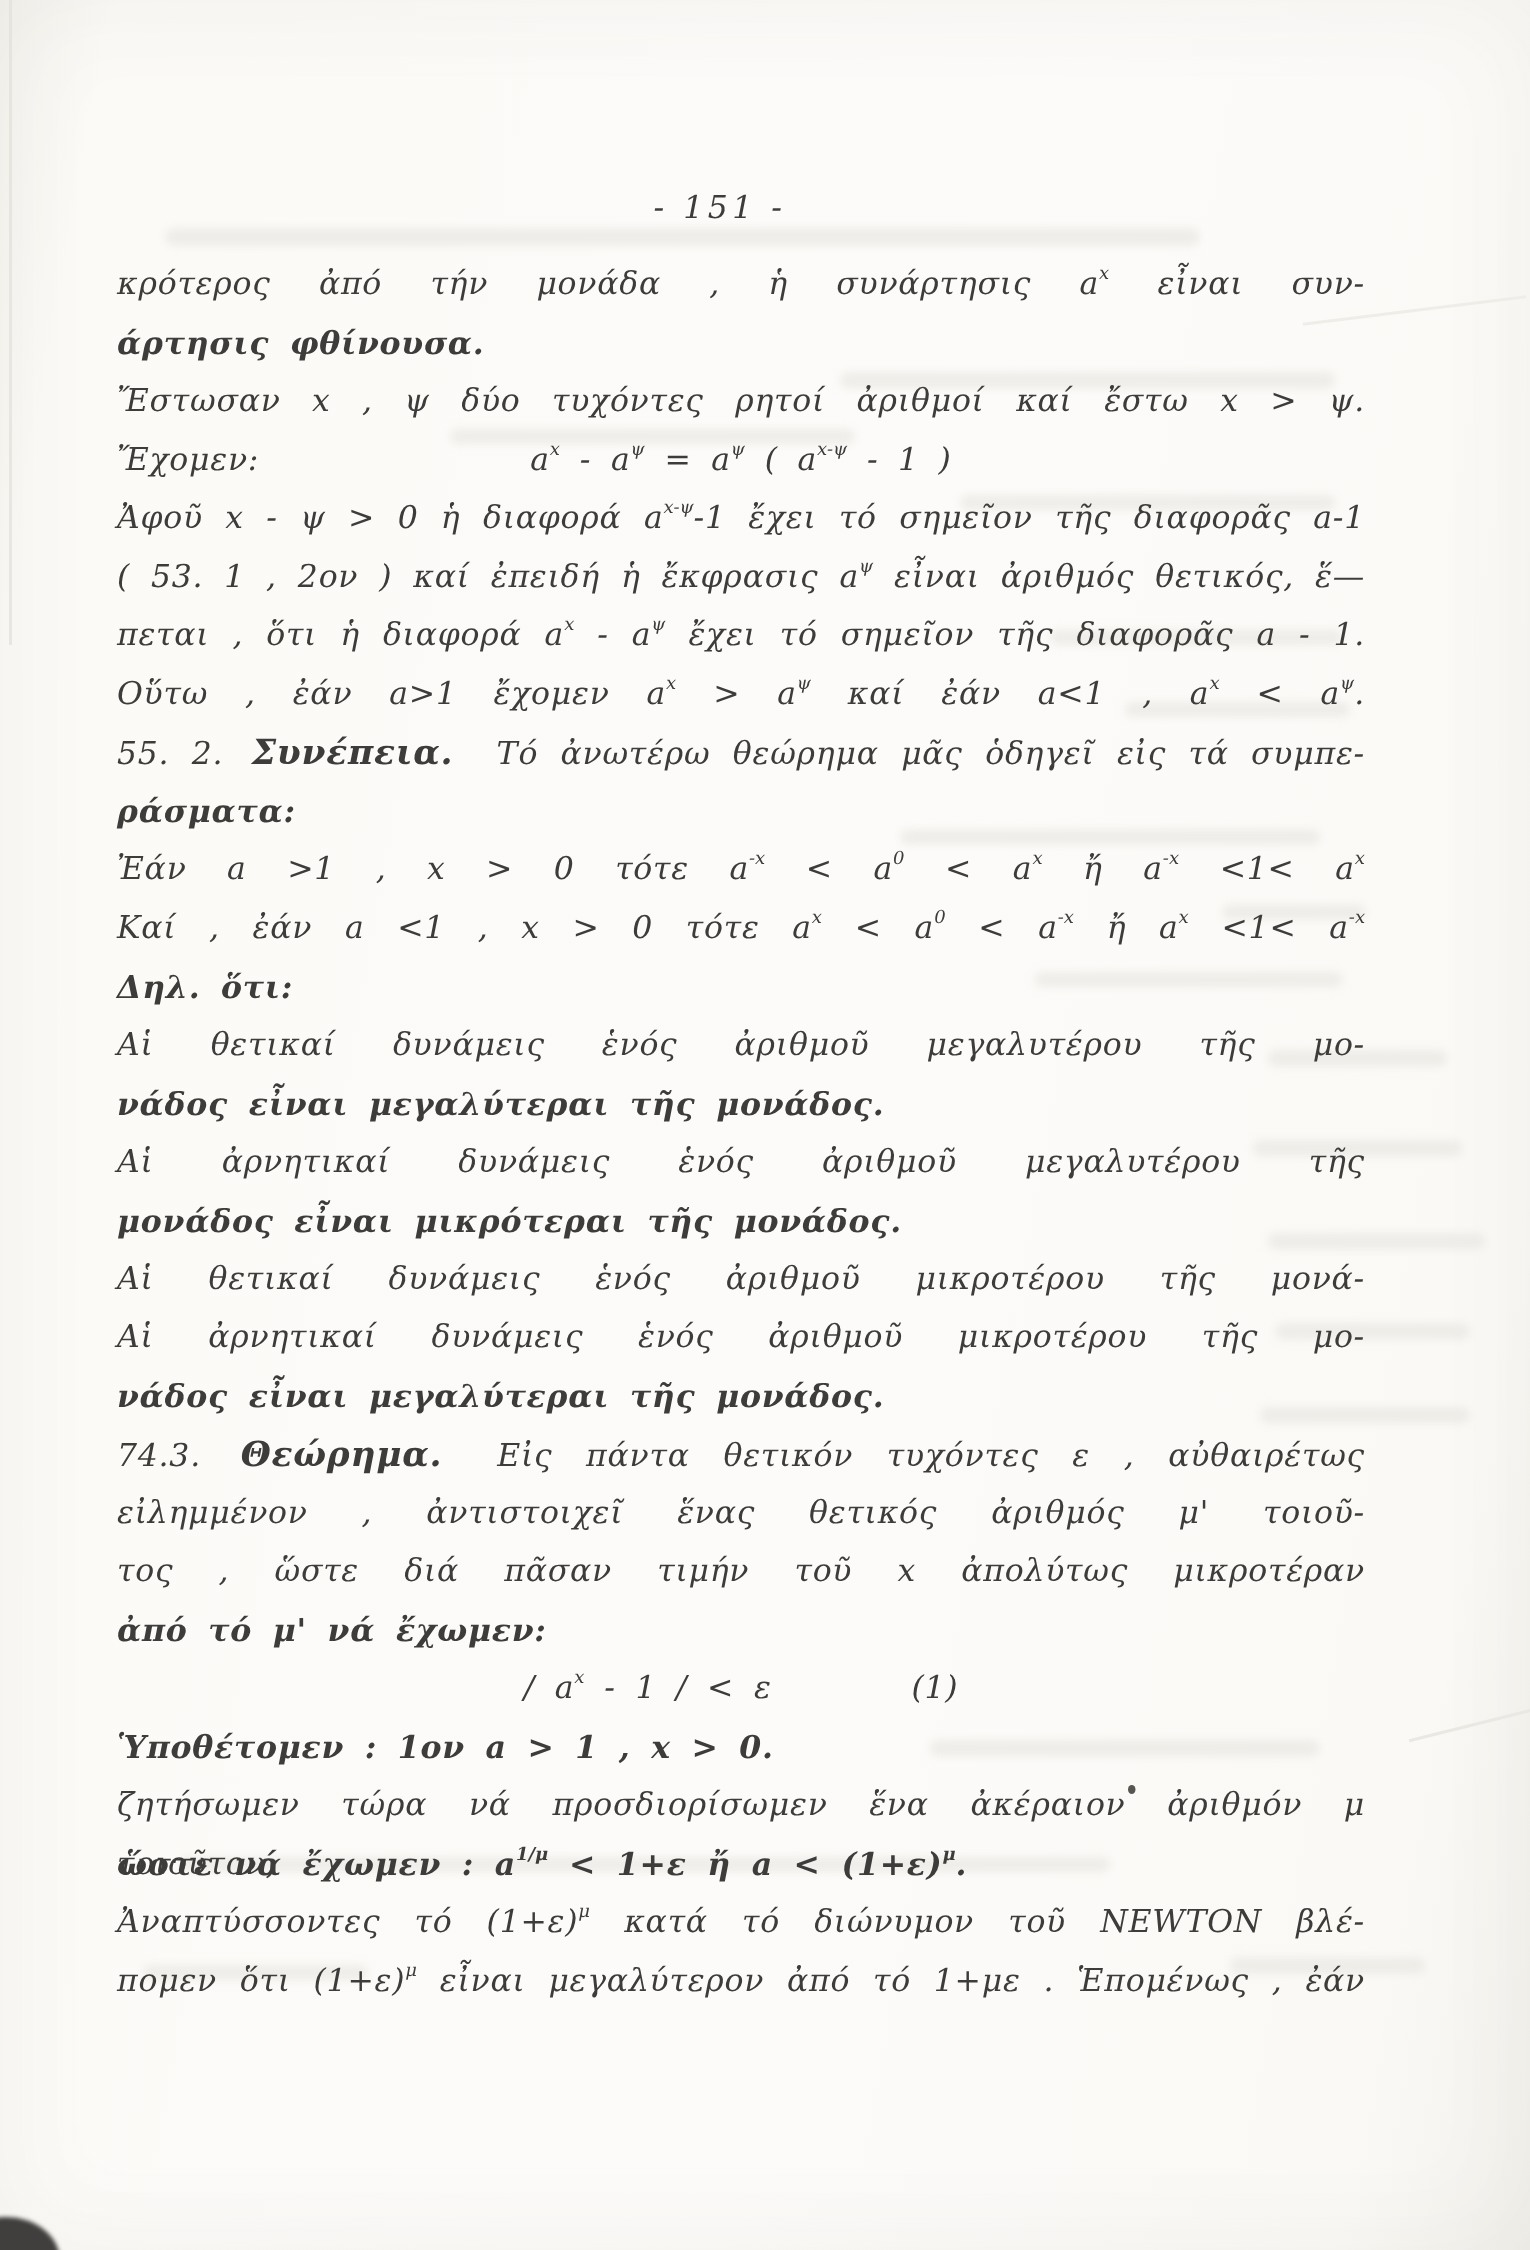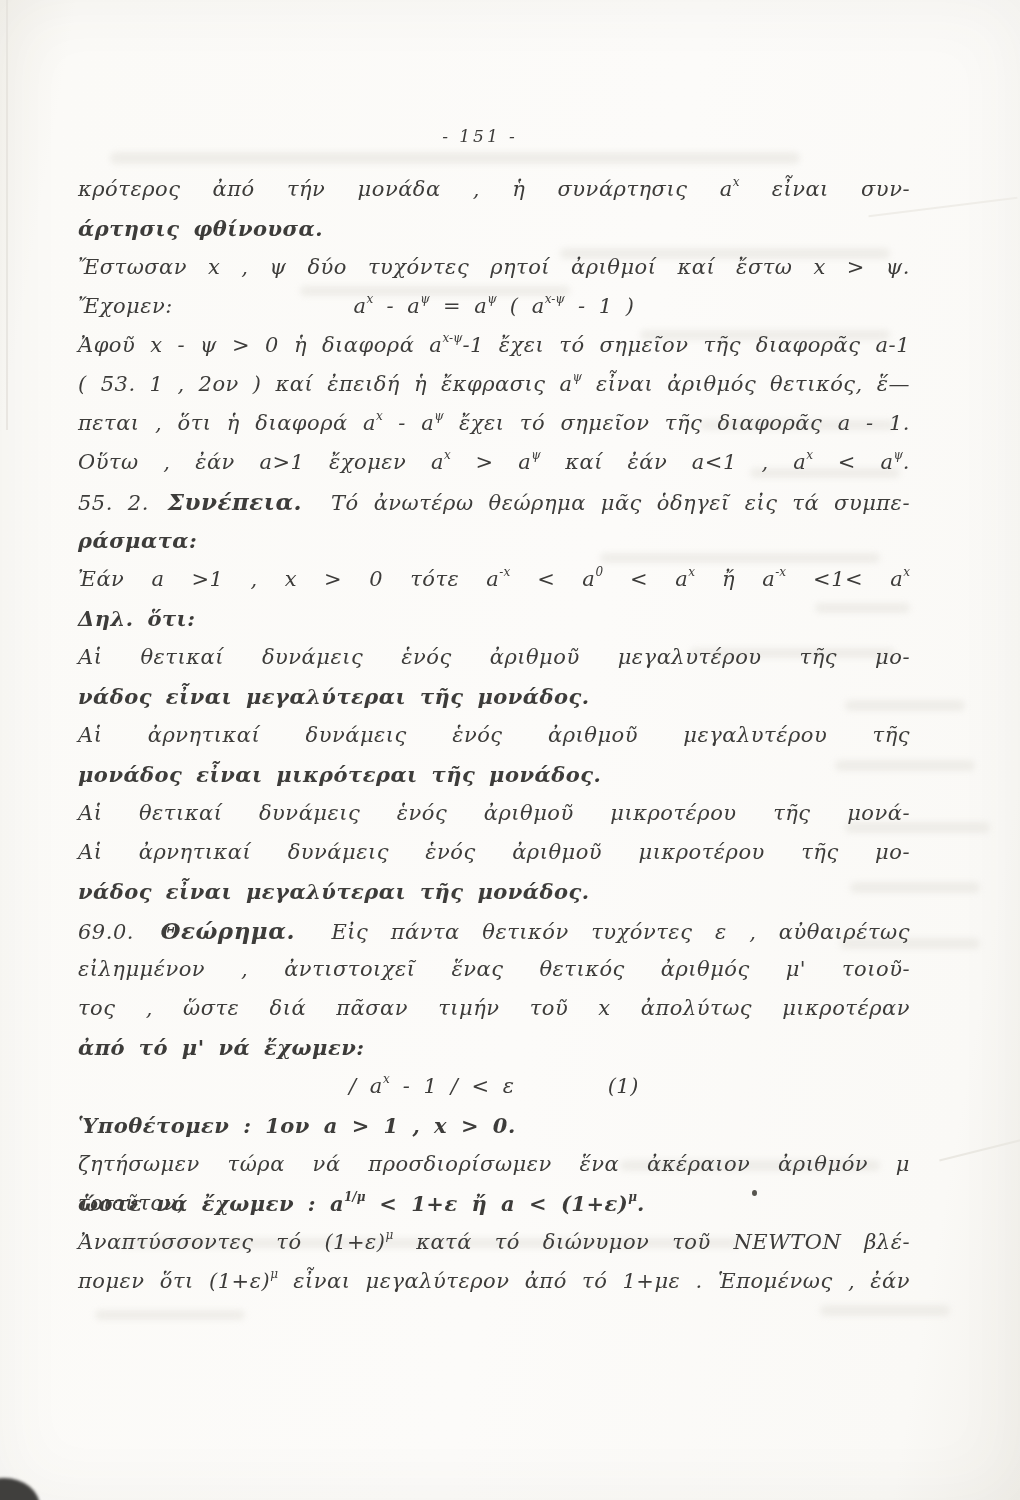--- a/index.html
+++ b/index.html
@@ -9,21 +9,21 @@
     margin:0;
     background:linear-gradient(100deg,#f5f3ee 0%,#fbfaf7 6%,#fcfbf9 55%,#faf9f6 90%,#f3f1ec 100%);
     box-shadow:inset 0 0 70px rgba(90,85,70,0.06);
     overflow:hidden;
     font-family:"DejaVu Serif",serif;
     font-style:italic;
     color:#3d3c3a;
   }
   .pagenum{
     position:absolute;top:126px;left:0;width:960px;
-    text-align:center;font-size:17px;letter-spacing:3px;
+    text-align:center;font-size:21px;letter-spacing:3px;
   }
   .textblock{
     position:absolute;top:170px;left:78px;width:832px;z-index:2;
   }
   .line{
     height:39px;line-height:39px;font-size:21px;
     letter-spacing:0.5px;word-spacing:6px;
     overflow:visible;white-space:nowrap;
   }
   .line.just{
@@ -95,30 +95,31 @@
     <div class="line just">( 53. 1 , 2ον ) καί ἐπειδή ἡ ἔκφρασις a<sup>ψ</sup> εἶναι ἀριθμός θετικός, ἕ—</div>
     <div class="line just">πεται , ὅτι ἡ διαφορά a<sup>x</sup> - a<sup>ψ</sup> ἔχει τό σημεῖον τῆς διαφορᾶς a - 1.</div>
     <div class="line just">Οὕτω , ἐάν a&gt;1 ἔχομεν a<sup>x</sup> &gt; a<sup>ψ</sup> καί ἐάν a&lt;1 , a<sup>x</sup> &lt; a<sup>ψ</sup>.</div>
     <div class="line just">
       <span class="hnum">55. 2.</span>
       <span class="htitle">Συνέπεια.</span>
       <span>Τό ἀνωτέρω θεώρημα μᾶς ὁδηγεῖ εἰς τά συμπε-</span>
     </div>
     <div class="line left">ράσματα:</div>
     <div class="line just">Ἐάν a &gt;1 , x &gt; 0 τότε a<sup>-x</sup> &lt; a<sup>0</sup> &lt; a<sup>x</sup> ἤ a<sup>-x</sup> &lt;1&lt; a<sup>x</sup></div>
+    <div class="line just">Καί , ἐάν a &lt;1 , x &gt; 0 τότε a<sup>x</sup> &lt; a<sup>0</sup> &lt; a<sup>-x</sup> ἤ a<sup>x</sup> &lt;1&lt; a<sup>-x</sup></div>
     <div class="line left">Δηλ. ὅτι:</div>
     <div class="line just">Αἱ θετικαί δυνάμεις ἑνός ἀριθμοῦ μεγαλυτέρου τῆς μο-</div>
     <div class="line left">νάδος εἶναι μεγαλύτεραι τῆς μονάδος.</div>
     <div class="line just">Αἱ ἀρνητικαί δυνάμεις ἑνός ἀριθμοῦ μεγαλυτέρου τῆς</div>
     <div class="line left">μονάδος εἶναι μικρότεραι τῆς μονάδος.</div>
     <div class="line just">Αἱ θετικαί δυνάμεις ἑνός ἀριθμοῦ μικροτέρου τῆς μονά-</div>
     <div class="line just">Αἱ ἀρνητικαί δυνάμεις ἑνός ἀριθμοῦ μικροτέρου τῆς μο-</div>
     <div class="line left">νάδος εἶναι μεγαλύτεραι τῆς μονάδος.</div>
     <div class="line just">
-      <span class="hnum">69.0.</span>
+      <span class="hnum">74.3.</span>
       <span class="htitle">Θεώρημα.</span>
       <span>Εἰς πάντα θετικόν τυχόντες ε , αὐθαιρέτως</span>
     </div>
     <div class="line just">εἰλημμένον , ἀντιστοιχεῖ ἕνας θετικός ἀριθμός μ' τοιοῦ-</div>
     <div class="line just">τος , ὥστε διά πᾶσαν τιμήν τοῦ x ἀπολύτως μικροτέραν</div>
     <div class="line left">ἀπό τό μ' νά ἔχωμεν:</div>
     <div class="line center">
       <span>/ a<sup>x</sup> - 1 / &lt; ε</span>
       <span class="eq-label">(1)</span>
     </div>

